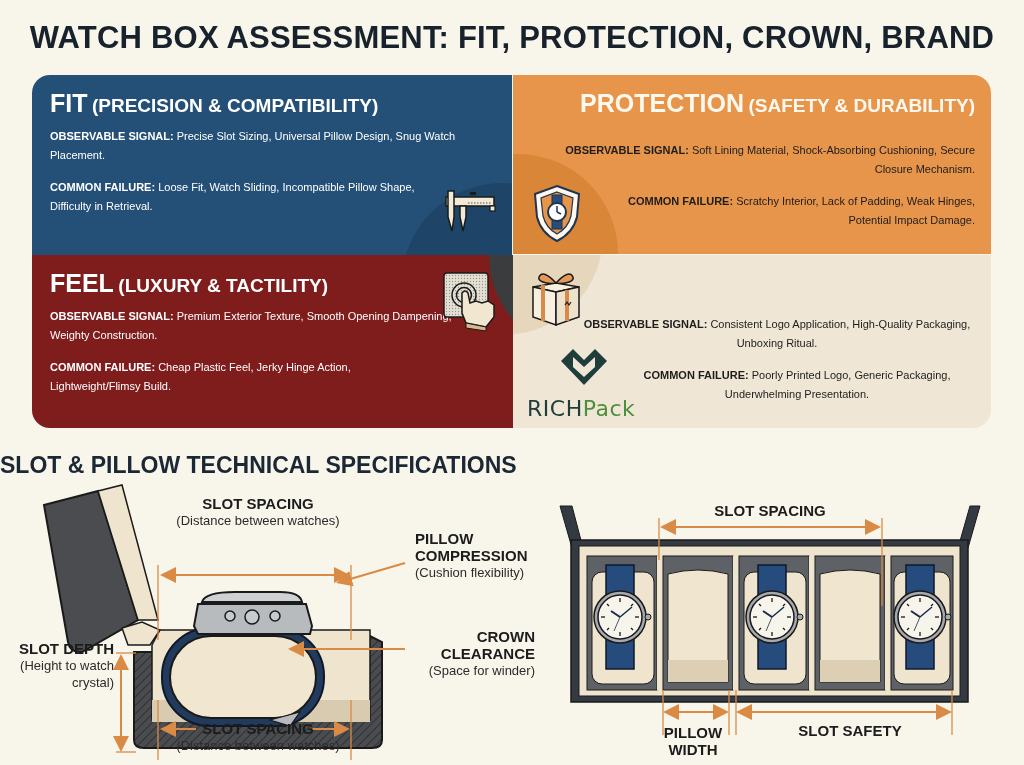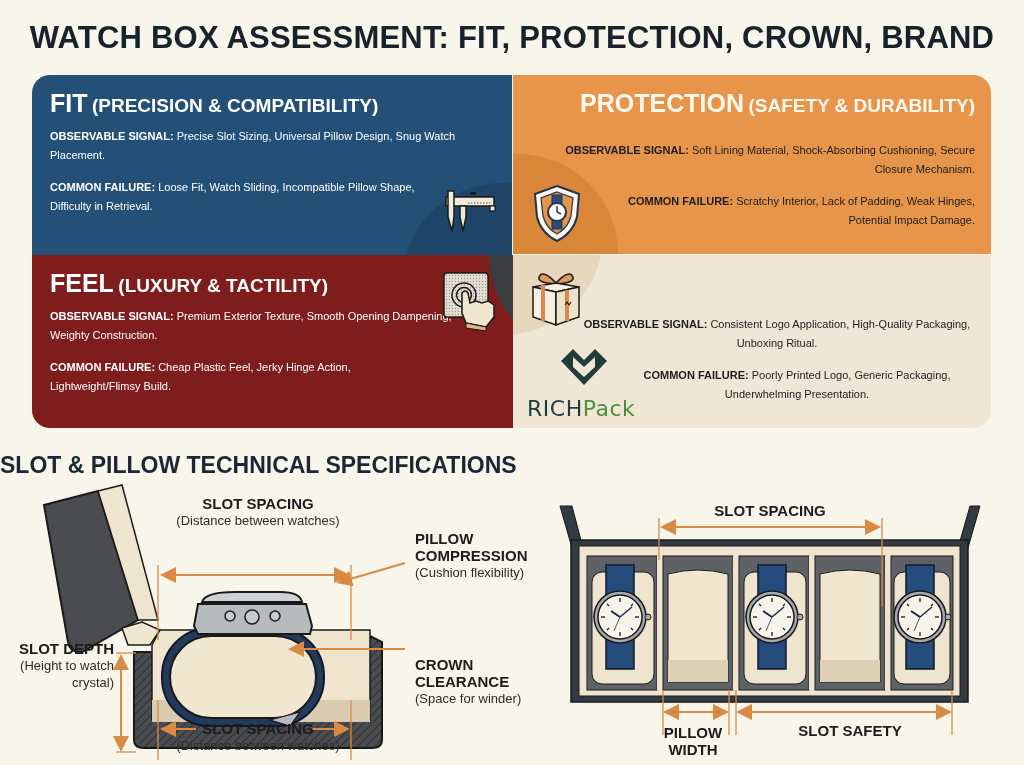--- a/index.html
+++ b/index.html
@@ -216,21 +216,21 @@
     <span class="sub">(Distance between watches)</span>
   </div>
   <div class="lbl" style="left:415px; top:50px; width:125px;">
     <span>PILLOW COMPRESSION</span>
     <span class="sub">(Cushion flexibility)</span>
   </div>
   <div class="lbl right" style="left:10px; top:160px; width:104px;">
     <span>SLOT DEPTH</span>
     <span class="sub">(Height to watch crystal)</span>
   </div>
-  <div class="lbl" style="left:415px; top:176px; width:120px;">
+  <div class="lbl" style="left:415px; top:148px; width:120px;text-align:right;">
     <span>CROWN CLEARANCE</span>
     <span class="sub">(Space for winder)</span>
   </div>
   <div class="lbl center" style="left:158px; top:240px; width:200px;">
     <span>SLOT SPACING</span>
     <span class="sub">(Distance between watches)</span>
   </div>
 </div>
 
 <div style="position:absolute; left:540px; top:480px; width:484px; height:285px;">

